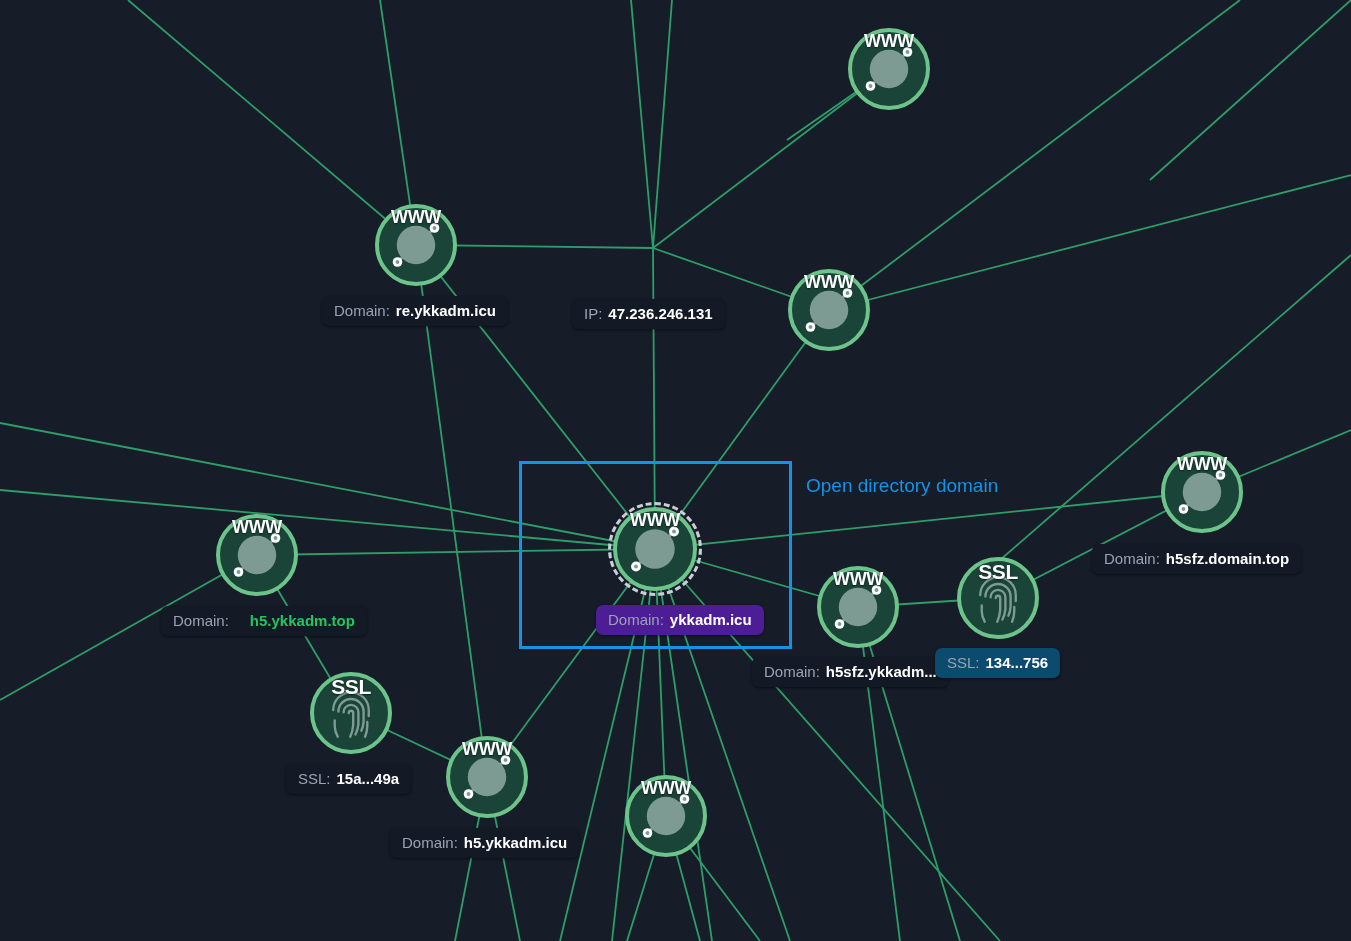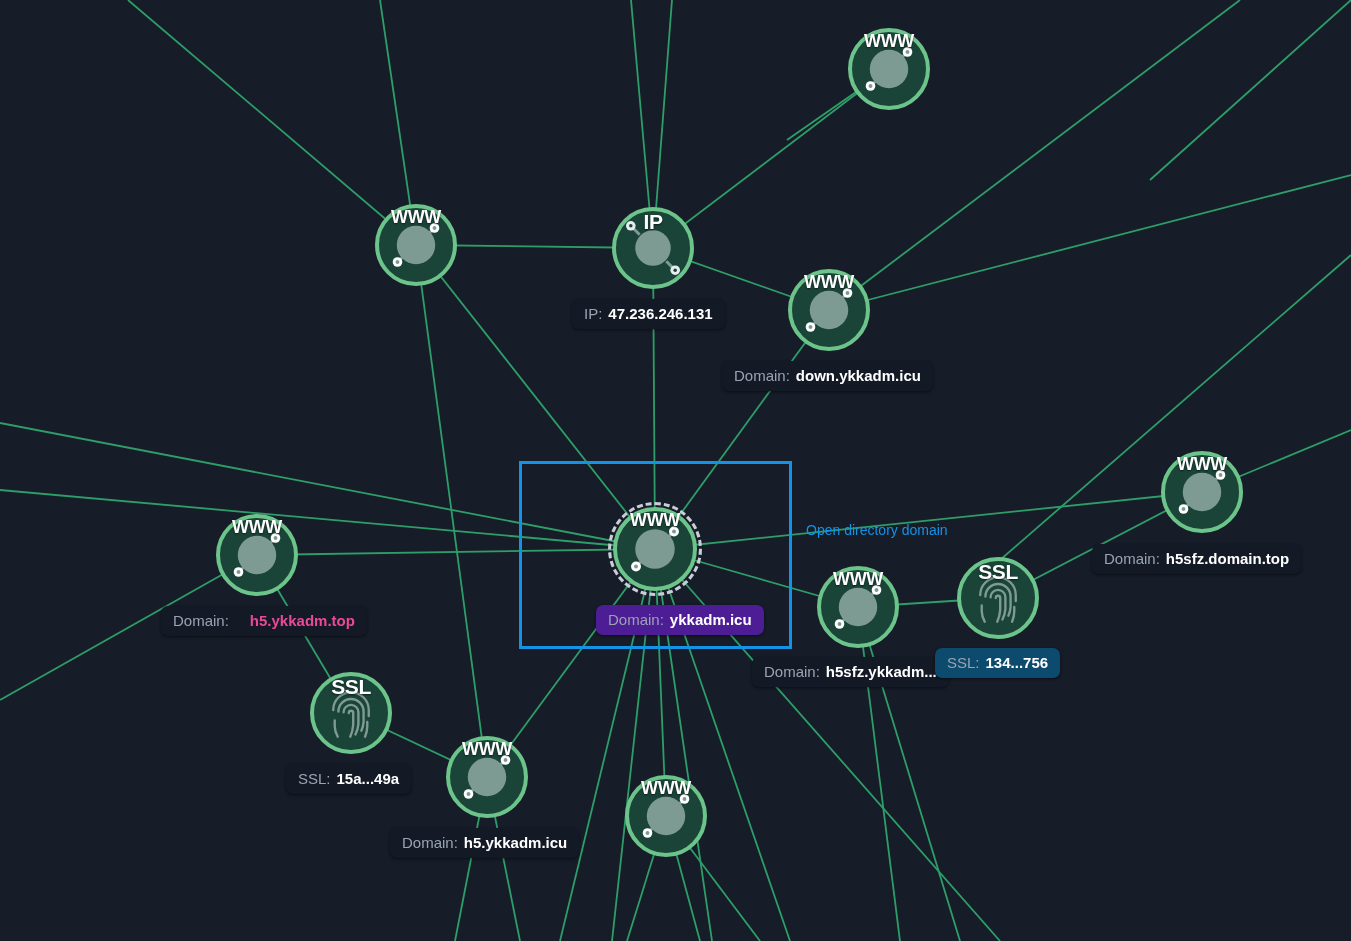--- a/index.html
+++ b/index.html
@@ -87,23 +87,22 @@
   
   #selection-box {
     position: absolute;
     border: 3px solid #1492e6;
     box-sizing: border-box;
     background: transparent;
   }
   #selection-annotation {
     position: absolute;
     color: #1492e6;
-    font-size: 14px;
+    font-size: 19px;
     white-space: nowrap;
-    margin-top: 47px;
   }
 </style>
 </head>
 <body>
 
 <div id="graph-canvas">
 
   <svg id="edge-layer" viewBox="0 0 1351 941" preserveAspectRatio="none">
       <line x1="655" y1="549" x2="416" y2="245" stroke="#2e9e68" stroke-width="1.8"></line>
       <line x1="655" y1="549" x2="653" y2="248" stroke="#2e9e68" stroke-width="1.8"></line>
@@ -168,49 +167,35 @@
      <g stroke="#7e9b93" stroke-width="4" fill="none">
        <line x1="26" y1="72" x2="74" y2="28"></line>
      </g>
      <circle cx="75" cy="27" r="6.5" fill="#ffffff"></circle>
      <circle cx="25" cy="73" r="6.5" fill="#ffffff"></circle>
      <circle cx="75" cy="27" r="2.6" fill="#7e9b93"></circle>
      <circle cx="25" cy="73" r="2.6" fill="#7e9b93"></circle>
    </svg>
         <span class="node-text" style="font-size: 18px;">WWW</span>
       </div>
-      <div class="node" style="left: 612px; top: 207px; width: 82px; height: 82px; border-color: rgb(108, 196, 138); background: rgb(27, 68, 56);">
-        <svg class="node-icon" viewBox="0 0 100 100">
-     <circle cx="50" cy="50" r="24" fill="#7e9b93"></circle>
-     <g stroke="#7e9b93" stroke-width="4">
-       <line x1="32" y1="32" x2="22" y2="22"></line>
-       <line x1="68" y1="68" x2="78" y2="78"></line>
-     </g>
-     <circle cx="20" cy="20" r="6.5" fill="#e6ecf0"></circle>
-     <circle cx="80" cy="80" r="6.5" fill="#e6ecf0"></circle>
-     <circle cx="20" cy="20" r="2.4" fill="#1b4438"></circle>
-     <circle cx="80" cy="80" r="2.4" fill="#1b4438"></circle>
-   </svg>
-        <span class="node-text" style="font-size: 21px;">IP</span>
-      </div>
+      <div class="label" style="left: 322px; top: 296px; background: rgb(19, 26, 38);"><span class="k" style="color: rgb(154, 163, 176);">Domain:</span><span class="v" style="color: rgb(255, 255, 255);">re.ykkadm.icu</span></div>
       <div class="label" style="left: 572px; top: 299px; background: rgb(19, 26, 38);"><span class="k" style="color: rgb(154, 163, 176);">IP:</span><span class="v" style="color: rgb(255, 255, 255);">47.236.246.131</span></div>
       <div class="node" style="left: 788px; top: 269px; width: 82px; height: 82px; border-color: rgb(108, 196, 138); background: rgb(27, 68, 56);">
         <svg class="node-icon" viewBox="0 0 100 100">
      <circle cx="50" cy="50" r="26" fill="#7e9b93"></circle>
      <g stroke="#7e9b93" stroke-width="4" fill="none">
        <line x1="26" y1="72" x2="74" y2="28"></line>
      </g>
      <circle cx="75" cy="27" r="6.5" fill="#ffffff"></circle>
      <circle cx="25" cy="73" r="6.5" fill="#ffffff"></circle>
      <circle cx="75" cy="27" r="2.6" fill="#7e9b93"></circle>
      <circle cx="25" cy="73" r="2.6" fill="#7e9b93"></circle>
    </svg>
         <span class="node-text" style="font-size: 18px;">WWW</span>
       </div>
-      <div class="label" style="left: 722px; top: 361px; background: rgb(19, 26, 38);"><span class="k" style="color: rgb(154, 163, 176);">Domain:</span><span class="v" style="color: rgb(255, 255, 255);">down.ykkadm.icu</span></div>
       <div class="node" style="left: 1161px; top: 451px; width: 82px; height: 82px; border-color: rgb(108, 196, 138); background: rgb(27, 68, 56);">
         <svg class="node-icon" viewBox="0 0 100 100">
      <circle cx="50" cy="50" r="26" fill="#7e9b93"></circle>
      <g stroke="#7e9b93" stroke-width="4" fill="none">
        <line x1="26" y1="72" x2="74" y2="28"></line>
      </g>
      <circle cx="75" cy="27" r="6.5" fill="#ffffff"></circle>
      <circle cx="25" cy="73" r="6.5" fill="#ffffff"></circle>
      <circle cx="75" cy="27" r="2.6" fill="#7e9b93"></circle>
      <circle cx="25" cy="73" r="2.6" fill="#7e9b93"></circle>
@@ -224,21 +209,21 @@
      <g stroke="#7e9b93" stroke-width="4" fill="none">
        <line x1="26" y1="72" x2="74" y2="28"></line>
      </g>
      <circle cx="75" cy="27" r="6.5" fill="#ffffff"></circle>
      <circle cx="25" cy="73" r="6.5" fill="#ffffff"></circle>
      <circle cx="75" cy="27" r="2.6" fill="#7e9b93"></circle>
      <circle cx="25" cy="73" r="2.6" fill="#7e9b93"></circle>
    </svg>
         <span class="node-text" style="font-size: 18px;">WWW</span>
       </div>
-      <div class="label" style="left: 161px; top: 606px; background: rgb(19, 26, 38);"><span class="k" style="color: rgb(154, 163, 176);">Domain:</span><span class="v" style="color: #ec4899; padding-left: 15px;">h5.ykkadm.top</span></div>
+      <div class="label" style="left: 161px; top: 606px; background: rgb(19, 26, 38);"><span class="k" style="color: rgb(154, 163, 176);">Domain:</span><span class="v" style="color: #22c55e; padding-left: 15px;">h5.ykkadm.top</span></div>
       <div class="node selected" style="left: 613px; top: 507px; width: 84px; height: 84px; border-color: rgb(108, 196, 138); background: rgb(27, 68, 56);">
         <svg class="node-icon" viewBox="0 0 100 100">
      <circle cx="50" cy="50" r="26" fill="#7e9b93"></circle>
      <g stroke="#7e9b93" stroke-width="4" fill="none">
        <line x1="26" y1="72" x2="74" y2="28"></line>
      </g>
      <circle cx="75" cy="27" r="6.5" fill="#ffffff"></circle>
      <circle cx="25" cy="73" r="6.5" fill="#ffffff"></circle>
      <circle cx="75" cy="27" r="2.6" fill="#7e9b93"></circle>
      <circle cx="25" cy="73" r="2.6" fill="#7e9b93"></circle>

